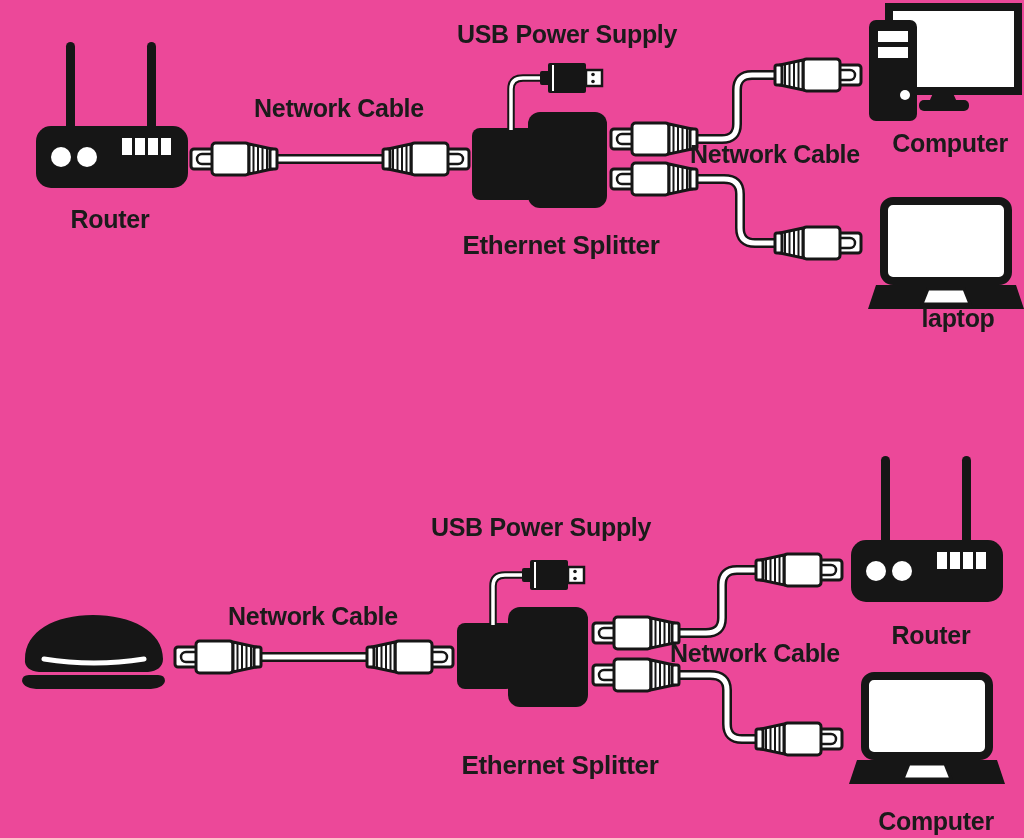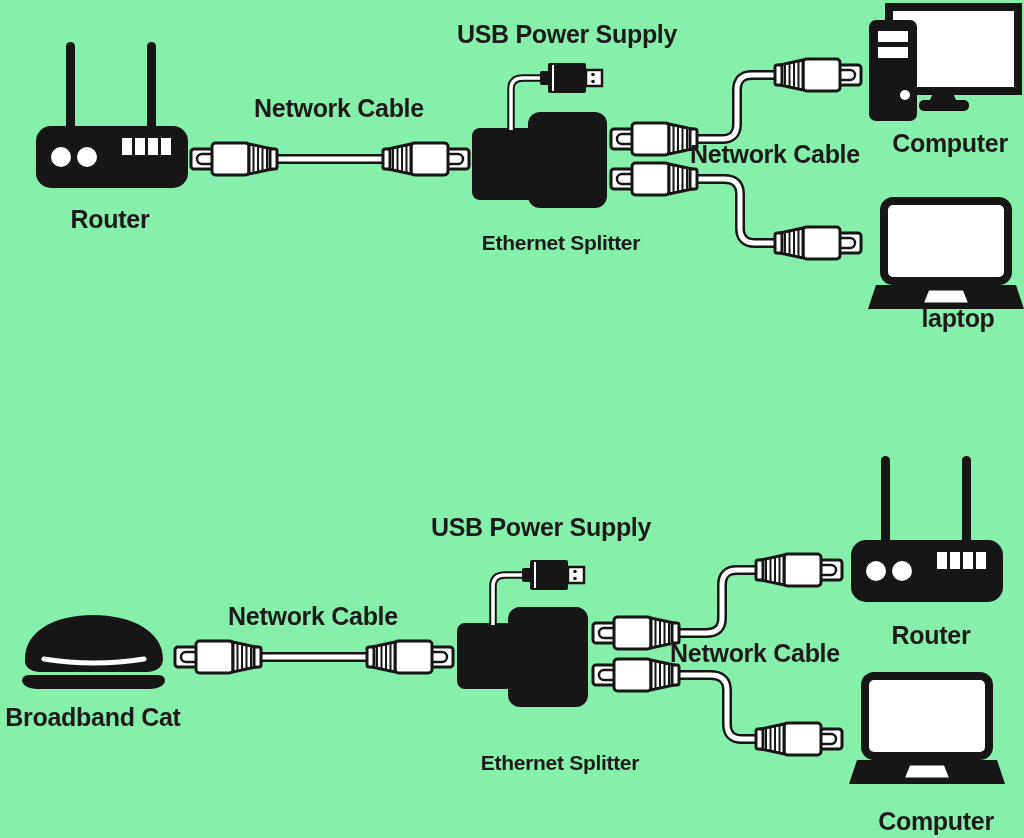--- a/index.html
+++ b/index.html
@@ -1,34 +1,34 @@
 <!DOCTYPE html>
 <html><head>
 <meta charset="utf-8">
 <style>
   html,body{margin:0;padding:0;background:#ffffff;}
   .canvas{
     position:relative;
     width:1024px;height:838px;
-    background:#86efac;
+    background:#ec4899;
     overflow:hidden;
     font-family:"Liberation Sans", sans-serif;
   }
   .art{position:absolute;left:0;top:0;}
   .lbl{
     position:absolute;
     transform:translateX(-50%);
     font-weight:bold;
     font-size:25px;
     line-height:1;
     color:#1b1b1b;
     white-space:nowrap;
     letter-spacing:-0.3px;
   }
-  .lbl.big{font-size:21px;}
+  .lbl.big{font-size:26px;}
   
   .ink{fill:#161616;stroke:none;}
   .wh{fill:#ffffff;stroke:#161616;stroke-width:3;}
   .slot{fill:#ffffff;stroke:#161616;stroke-width:2.5;}
   .slotw{fill:#ffffff;stroke:#161616;stroke-width:3;}
   .rib{stroke:#161616;stroke-width:2;}
   .outline8{fill:#ffffff;stroke:#161616;stroke-width:8;}
   .cable-o{fill:none;stroke:#161616;stroke-width:10;}
   .cable-i{fill:none;stroke:#ffffff;stroke-width:5;}
   .ucable-o{fill:none;stroke:#161616;stroke-width:7.5;}
@@ -213,19 +213,18 @@
   <div class="lbl" style="left:567px;top:22px">USB Power Supply</div>
   <div class="lbl" style="left:339px;top:96px">Network Cable</div>
   <div class="lbl" style="left:110px;top:207px">Router</div>
   <div class="lbl big" style="left:561px;top:232px">Ethernet Splitter</div>
   <div class="lbl" style="left:775px;top:142px">Network Cable</div>
   <div class="lbl" style="left:950px;top:131px">Computer</div>
   <div class="lbl" style="left:958px;top:306px">laptop</div>
 
   <div class="lbl" style="left:541px;top:515px">USB Power Supply</div>
   <div class="lbl" style="left:313px;top:604px">Network Cable</div>
-  <div class="lbl" style="left:93px;top:705px">Broadband Cat</div>
   <div class="lbl big" style="left:560px;top:752px">Ethernet Splitter</div>
   <div class="lbl" style="left:755px;top:641px">Network Cable</div>
   <div class="lbl" style="left:931px;top:623px">Router</div>
   <div class="lbl" style="left:936px;top:809px">Computer</div>
 
 </div>
 
 </body></html>

